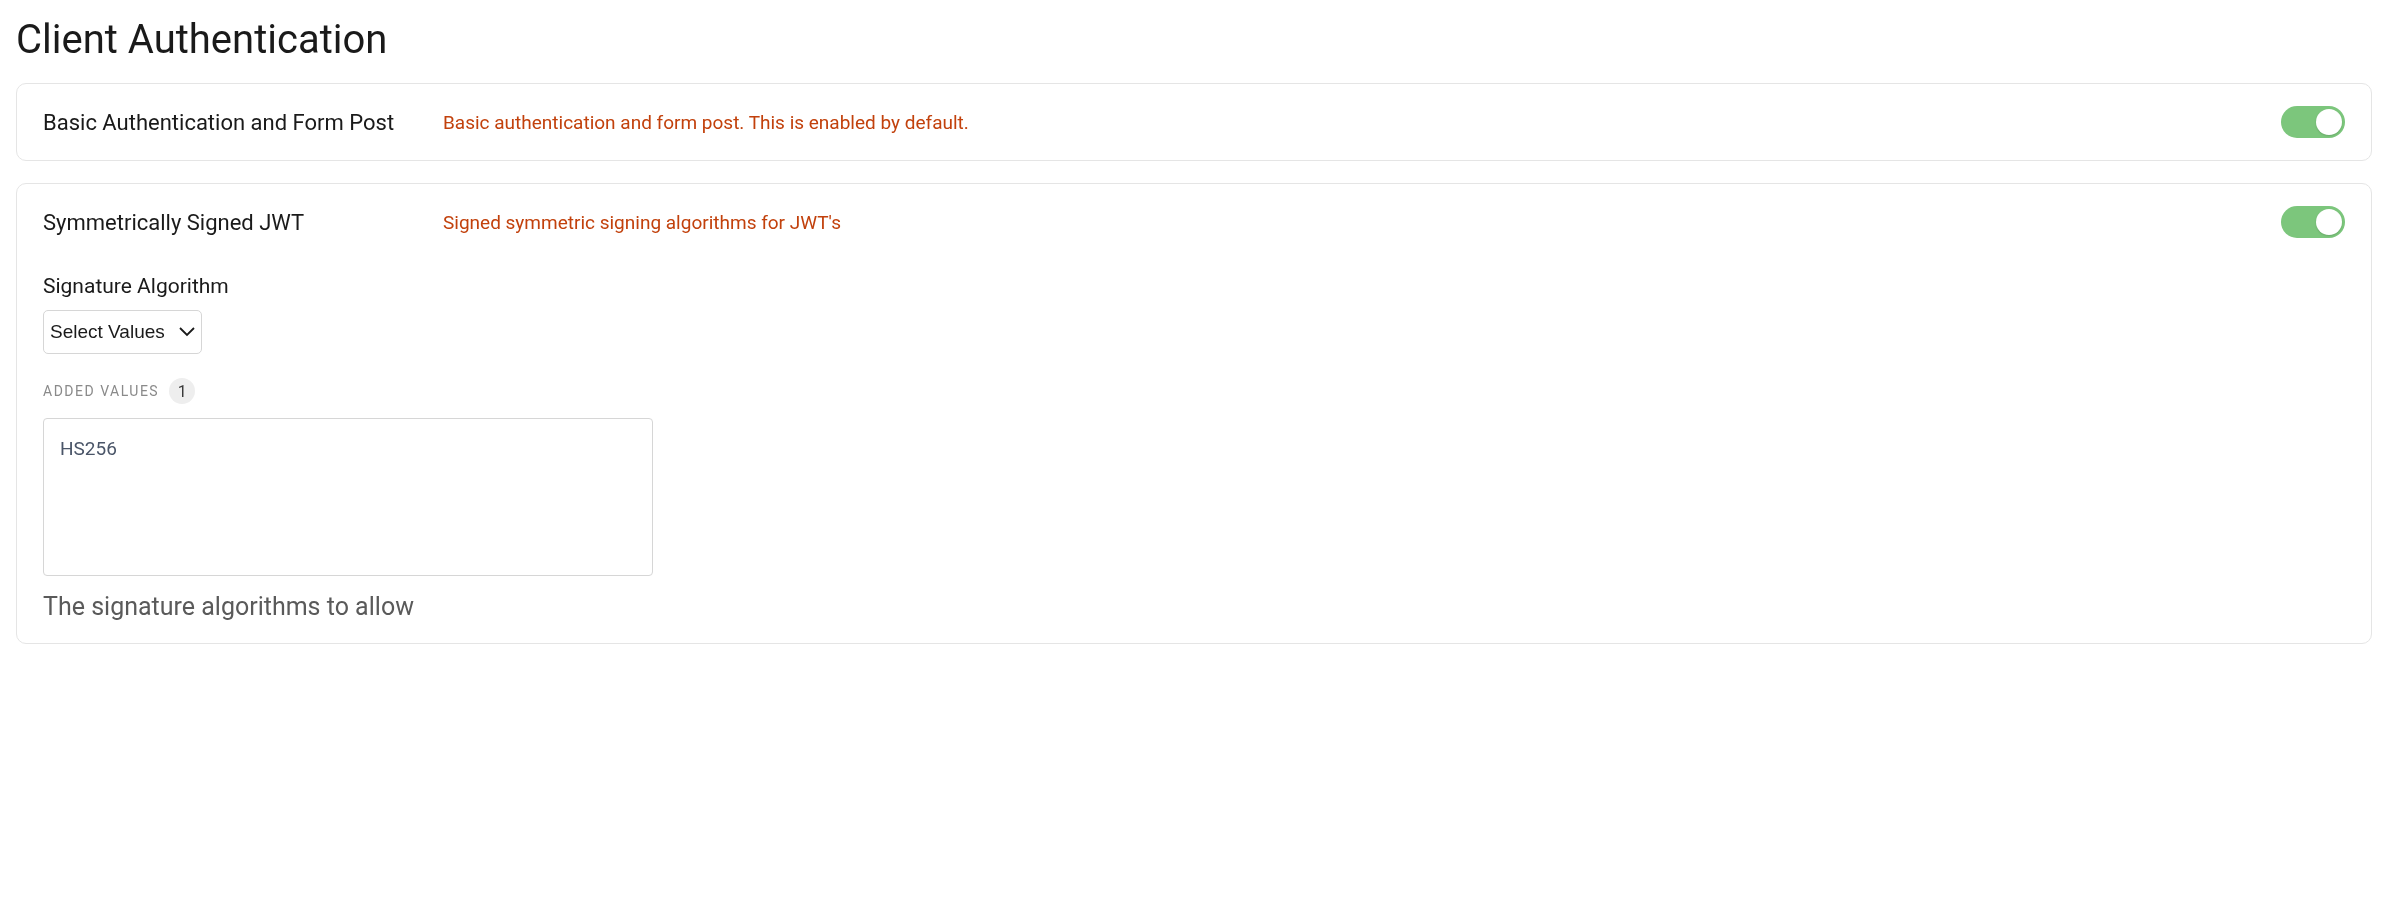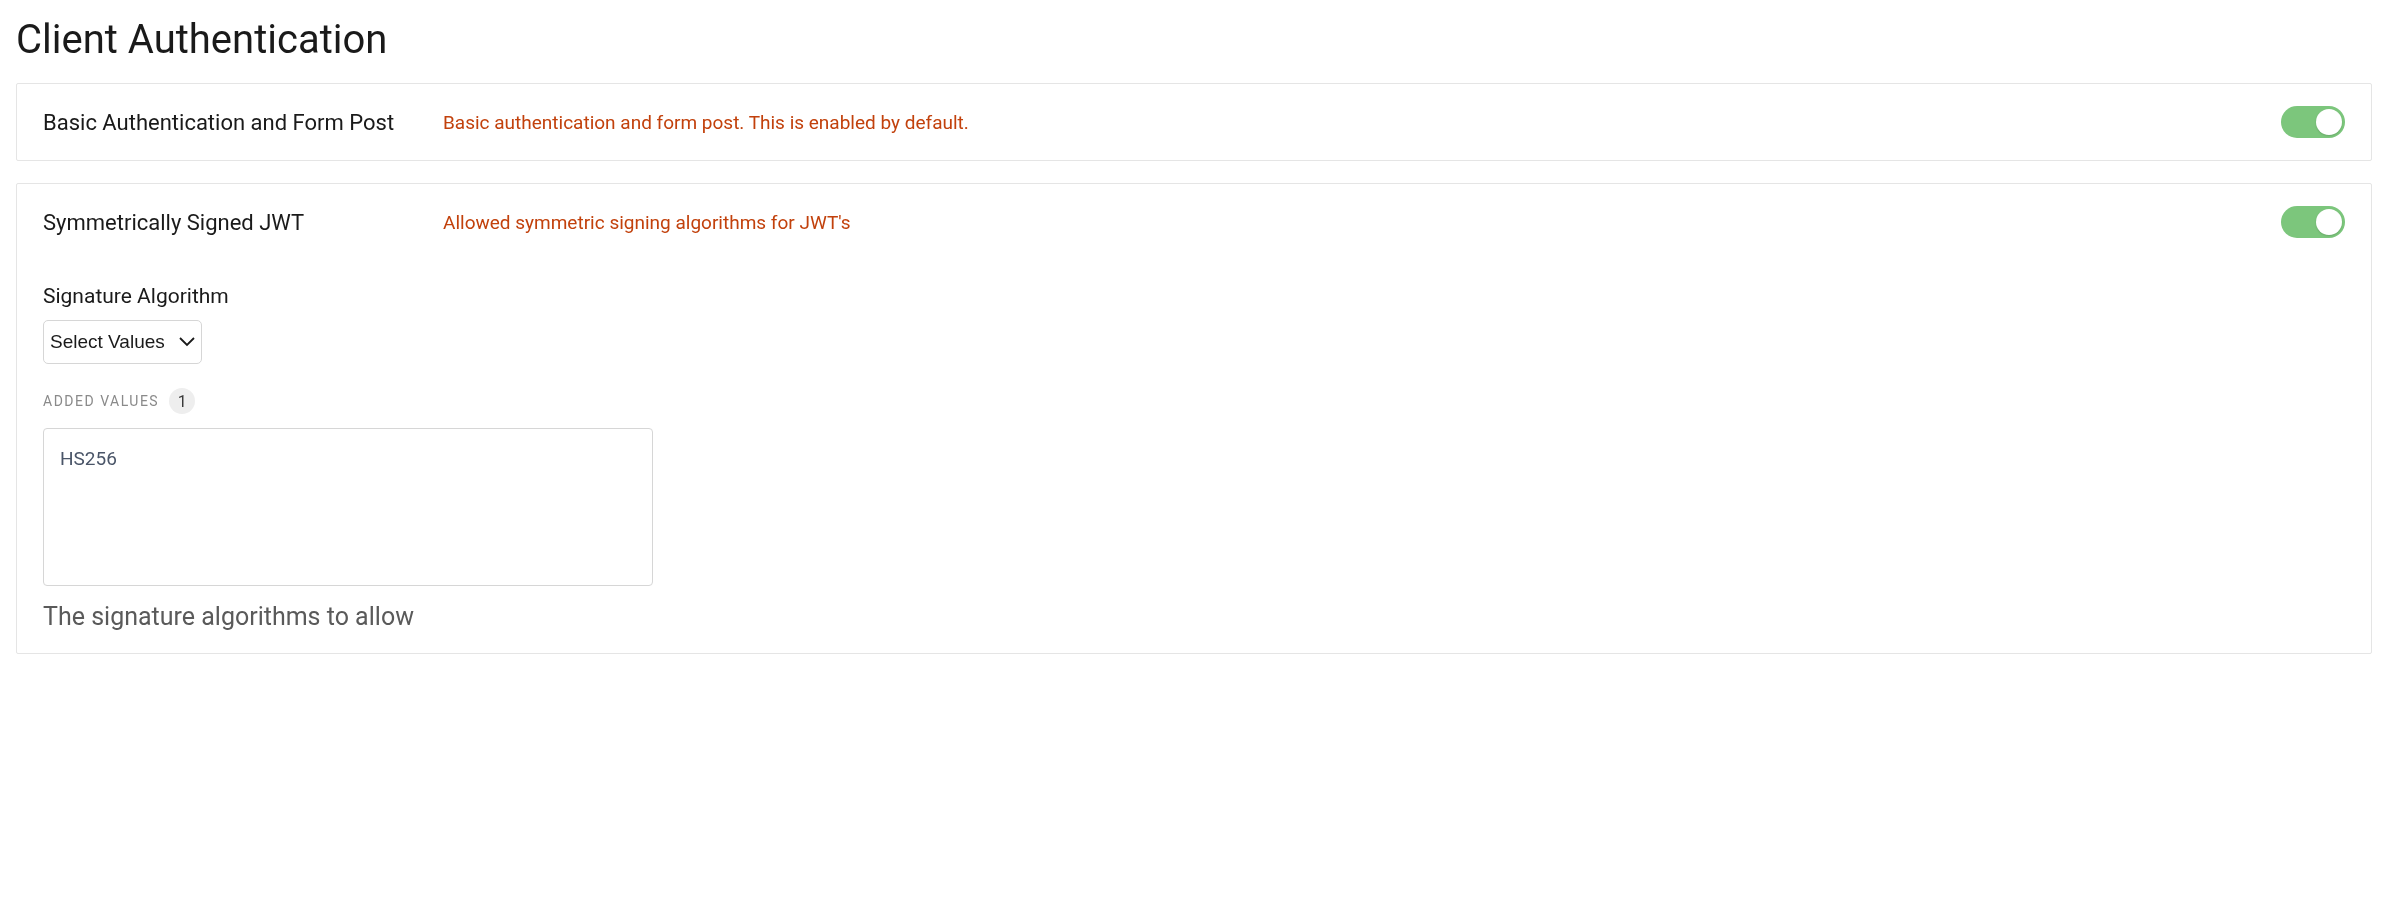--- a/index.html
+++ b/index.html
@@ -14,21 +14,21 @@
       color: #1a1a1a;
     }
     .page-title {
       font-size: 40px;
       font-weight: 400;
       margin-bottom: 20px;
       color: #1a1a1a;
     }
     .card {
       border: 1px solid #e5e5e5;
-      border-radius: 2px;
+      border-radius: 10px;
       padding: 22px 26px;
       margin-bottom: 22px;
       background: #fff;
     }
     .card-header-row {
       display: flex;
       align-items: center;
       gap: 40px;
     }
     .card-title {
@@ -56,21 +56,21 @@
       position: absolute;
       width: 26px;
       height: 26px;
       background: #fff;
       border-radius: 50%;
       top: 3px;
       right: 3px;
       box-shadow: 0 1px 2px rgba(0,0,0,0.15);
     }
     .section {
-      margin-top: 46px;
+      margin-top: 36px;
     }
     .field-label {
       font-size: 21px;
       font-weight: 400;
       color: #1a1a1a;
       margin-bottom: 12px;
     }
     .select-btn {
       display: inline-flex;
       align-items: center;
@@ -140,21 +140,21 @@
     <div class="card-desc">Basic authentication and form post. This is enabled by default.</div>
     <div class="toggle">
       <div class="toggle-knob"></div>
     </div>
   </div>
 </div>
 
 <div class="card">
   <div class="card-header-row">
     <div class="card-title">Symmetrically Signed JWT</div>
-    <div class="card-desc">Allowed symmetric signing algorithms for JWT's</div>
+    <div class="card-desc">Signed symmetric signing algorithms for JWT's</div>
     <div class="toggle">
       <div class="toggle-knob"></div>
     </div>
   </div>
 
   <div class="section">
     <div class="field-label">Signature Algorithm</div>
     <button class="select-btn">
       <span>Select Values</span>
       <svg viewBox="0 0 16 10" fill="none" stroke="#1a1a1a" stroke-width="1.8">

